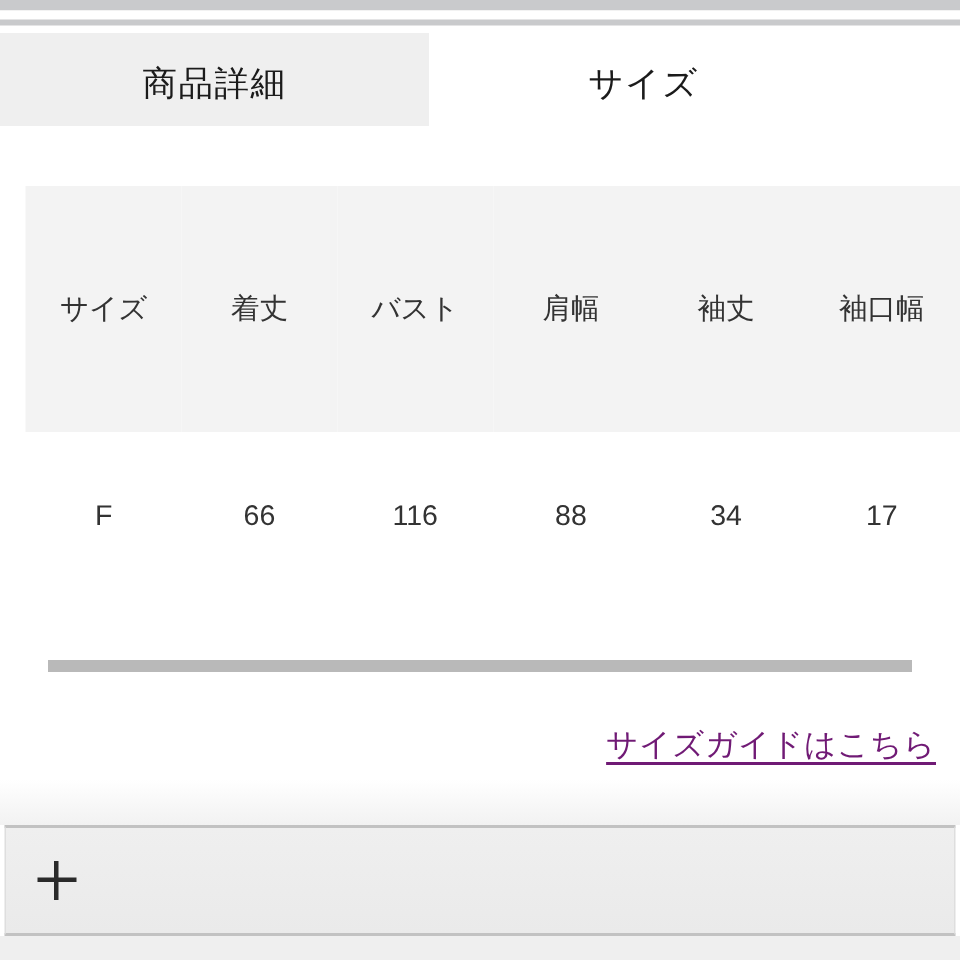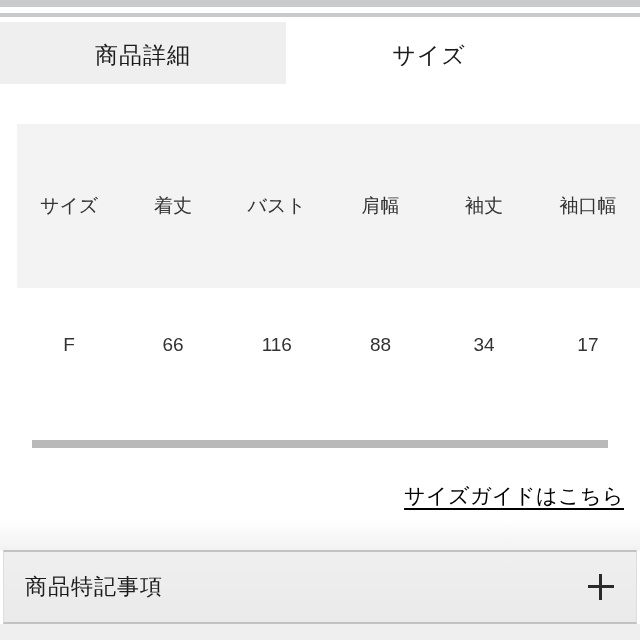--- a/index.html
+++ b/index.html
@@ -120,21 +120,21 @@
   .guide-row {
     position: absolute;
     left: 0; top: 478px;
     width: 640px; height: 42px;
     background: #ffffff;
   }
   .guide-link {
     position: absolute;
     right: 16px; top: 4px;
     font-size: 21px;
-    color: #000000;
+    color: #701a75;
     text-decoration: underline;
     text-underline-offset: 5px;
     letter-spacing: 0.5px;
     white-space: nowrap;
     cursor: pointer;
   }
 
   
   .filler {
     position: absolute;
@@ -238,17 +238,16 @@
   <div class="hscroll-thumb"></div>
 </div>
 
 <div class="guide-row">
   <a class="guide-link" href="#">サイズガイドはこちら</a>
 </div>
 
 <div class="filler"></div>
 
 <div class="accordion">
-  <span class="accordion-title">商品特記事項</span>
   <span class="plus-icon"></span>
 </div>
 
 <div class="bottom-fill"></div>
 
 </body></html>

